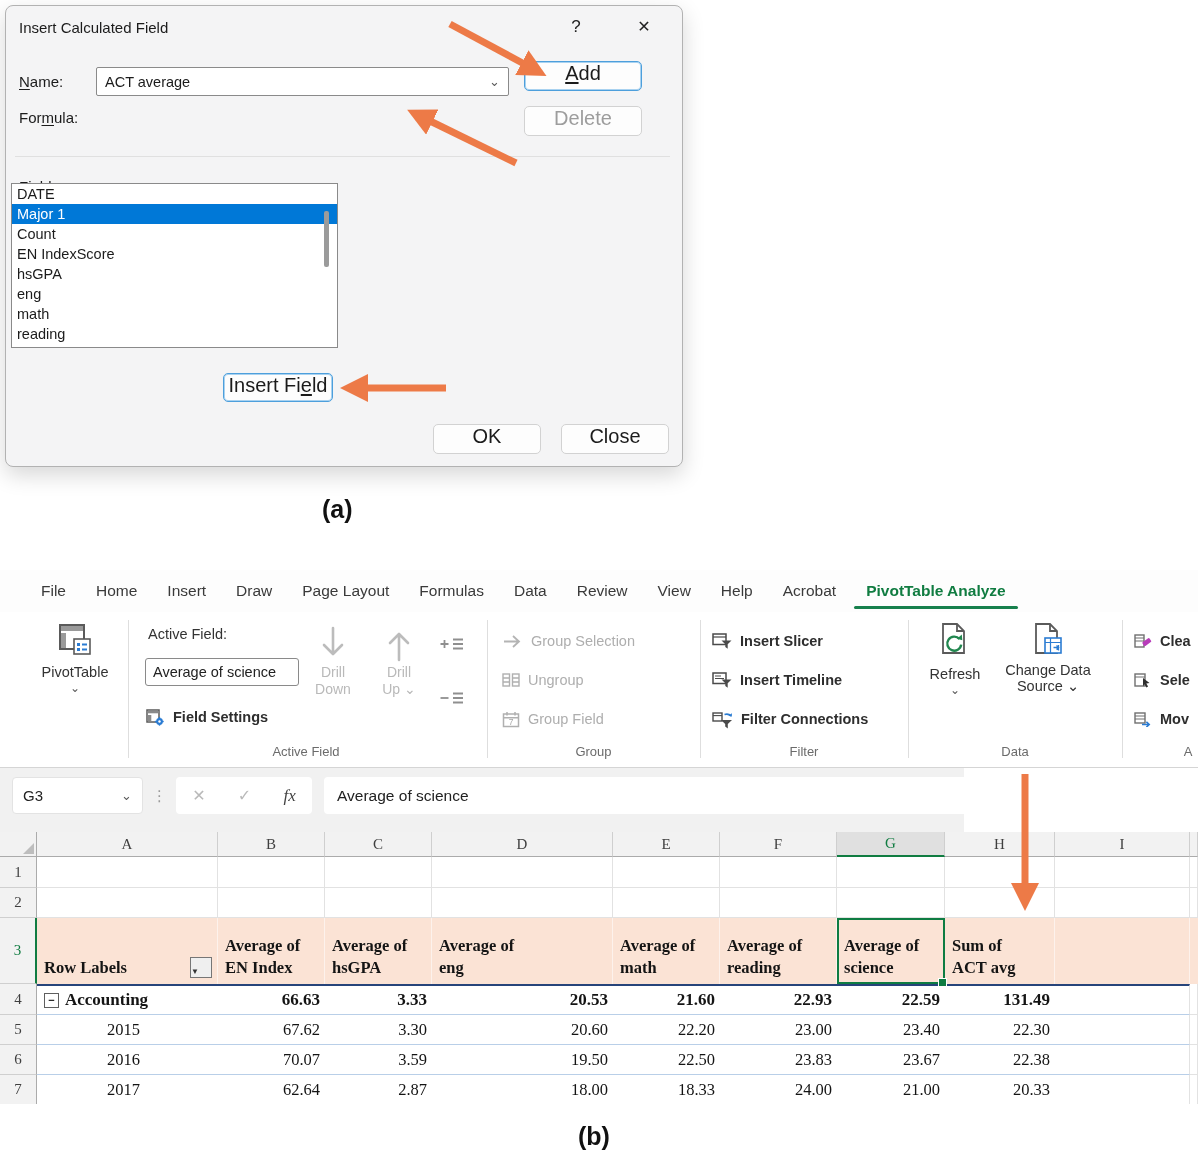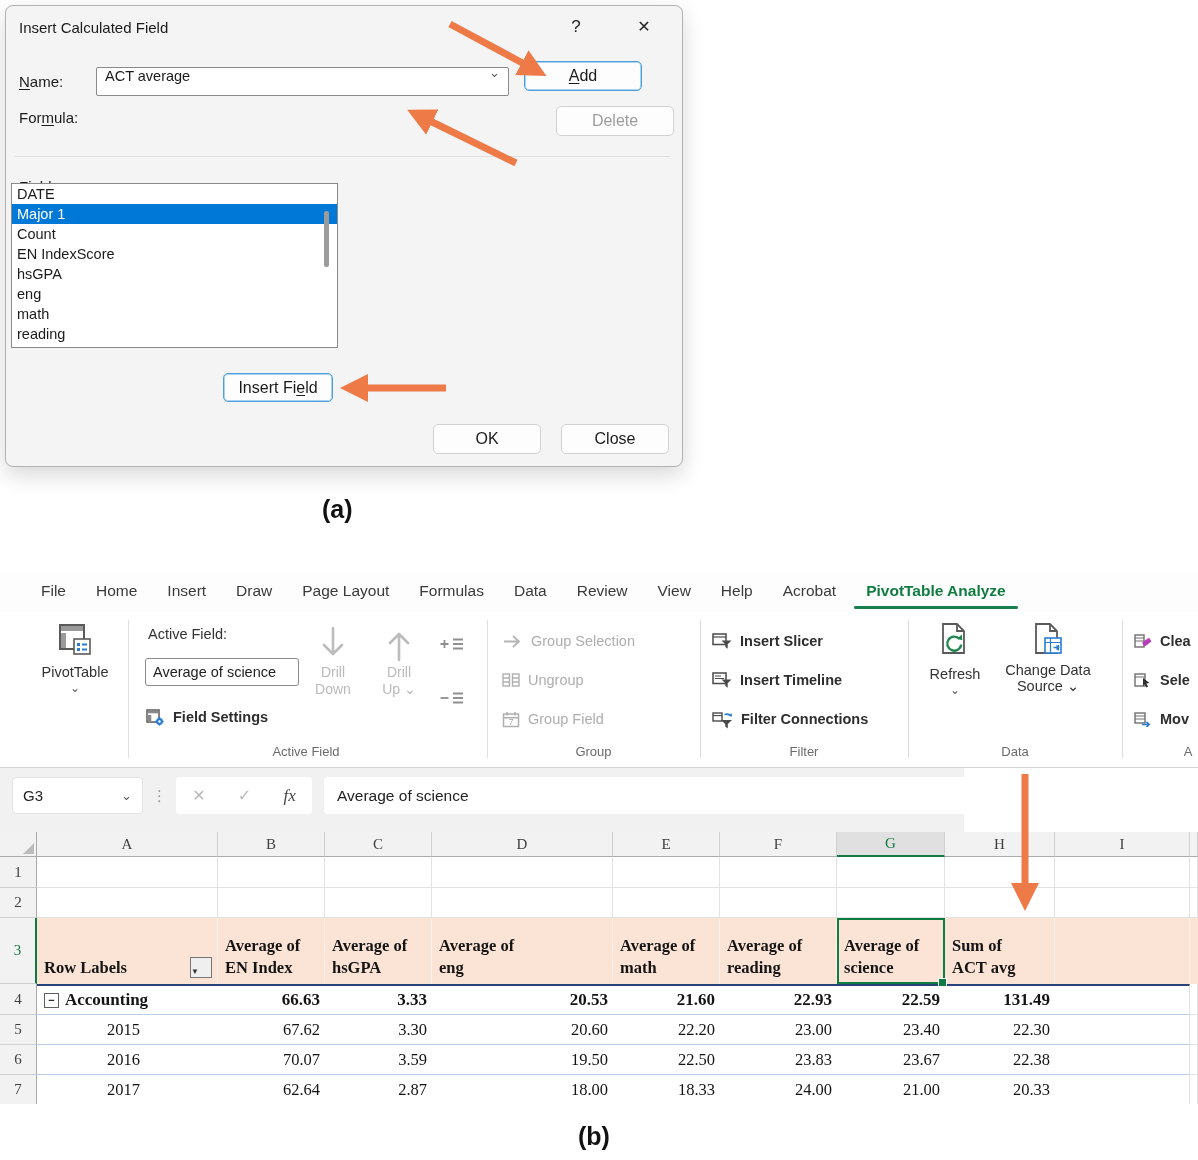--- a/index.html
+++ b/index.html
@@ -11,24 +11,24 @@
   #dialog{position:absolute;left:5px;top:5px;width:676px;height:460px;background:#f4f4f5;
           border:1px solid #b2b2b2;border-radius:8px;box-shadow:0 8px 22px rgba(0,0,0,.16);
           font-size:15px;color:#1b1b1b;}
   .dlg-title{position:absolute;left:13px;top:13px;font-size:15px;}
   .dlg-sys{position:absolute;top:11px;font-size:17px;color:#222;width:30px;text-align:center;cursor:default;}
   #dlg-help{left:555px;}
   #dlg-close{left:623px;font-size:16px;}
   .fld-label{position:absolute;left:13px;font-size:15px;}
   .ac{text-decoration:underline;text-underline-offset:2px;}
   .tbox{position:absolute;left:90px;width:413px;height:29px;background:#fff;border:1px solid #8a8a8a;
-        border-radius:2px;display:flex;align-items:flex-start;padding:0 8px;box-sizing:border-box;font-size:14.5px;}
+        border-radius:2px;display:flex;align-items:center;padding:0 8px;box-sizing:border-box;font-size:14.5px;}
   .combo-chev{margin-left:auto;color:#5a5a5a;font-size:13px;line-height:10px;}
   .dbtn{position:absolute;width:118px;height:30px;background:#fdfdfd;border:1px solid #d2d2d2;border-radius:5px;
-        font-size:16px;display:flex;align-items:center;justify-content:center;box-sizing:border-box;color:#1b1b1b;}
+        font-size:20px;display:flex;align-items:flex-start;justify-content:center;box-sizing:border-box;color:#1b1b1b;}
   .dbtn.focus{border:1px solid #4d9fdc;box-shadow:0 0 0 1px #a9d2f0 inset;}
   .dbtn.disabled{color:#9d9d9d;}
   #dlg-divider{position:absolute;left:9px;top:150px;width:655px;height:1px;background:#e0e0e0;}
   #fields-list{position:absolute;left:5px;top:177px;width:325px;height:163px;background:#fff;
                border:1px solid #8a8a8a;overflow:hidden;font-size:14.5px;}
   .fitem{height:20px;line-height:20px;padding-left:5px;white-space:nowrap;}
   .fitem.sel{background:#0078d7;color:#fff;}
   #fields-scroll{position:absolute;right:8px;top:27px;width:5px;height:56px;background:#9b9b9b;border-radius:2px;}
   #ok-btn{left:427px;top:418px;width:108px;}
   #close-btn{left:555px;top:418px;width:108px;}
@@ -118,21 +118,21 @@
     <span class="fld-label" style="top:67px;"><span class="ac">N</span><span>ame:</span></span>
     <div class="tbox" style="top:61px;">
       <span>ACT average</span>
       <span class="combo-chev">⌄</span>
     </div>
     <div class="dbtn focus" style="left:518px;top:55px;">
         <span><span class="ac">A</span><span>dd</span></span>
       </div>
 
     <span class="fld-label" style="top:103px;"><span>For</span><span class="ac">m</span><span>ula:</span></span>
-    <div class="dbtn disabled" style="left:518px;top:100px;margin-left:32px;">Delete</div>
+    <div class="dbtn disabled" style="left:518px;top:100px;">Delete</div>
 
     <div id="dlg-divider"></div>
 
     <span class="fld-label" style="top:172px;"><span class="ac">F</span><span>ields:</span></span>
     <div id="fields-list">
       <div class="fitem">DATE</div>
       <div class="fitem sel">Major 1</div>
       <div class="fitem">Count</div>
       <div class="fitem">EN IndexScore</div>
       <div class="fitem">hsGPA</div>

